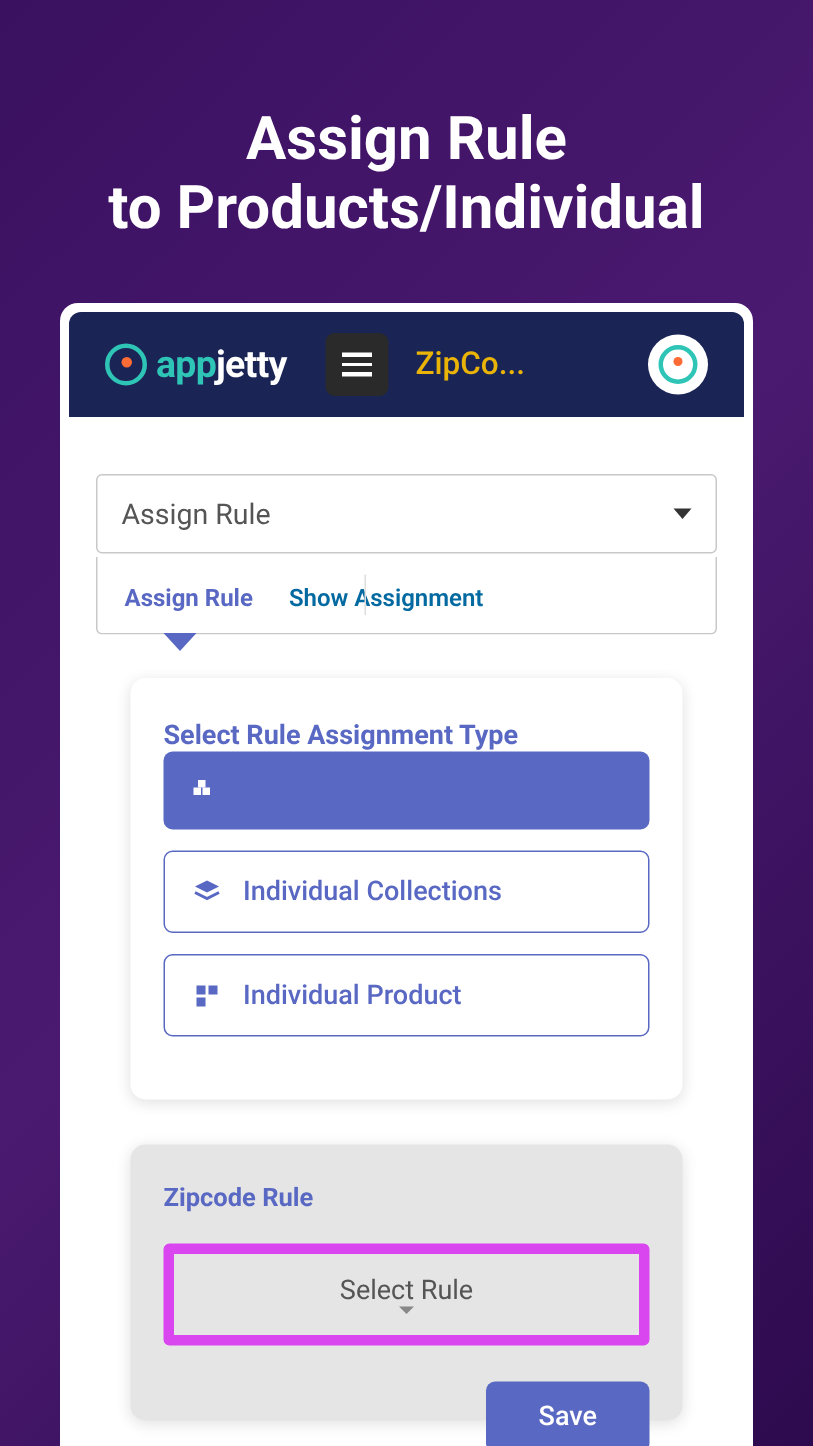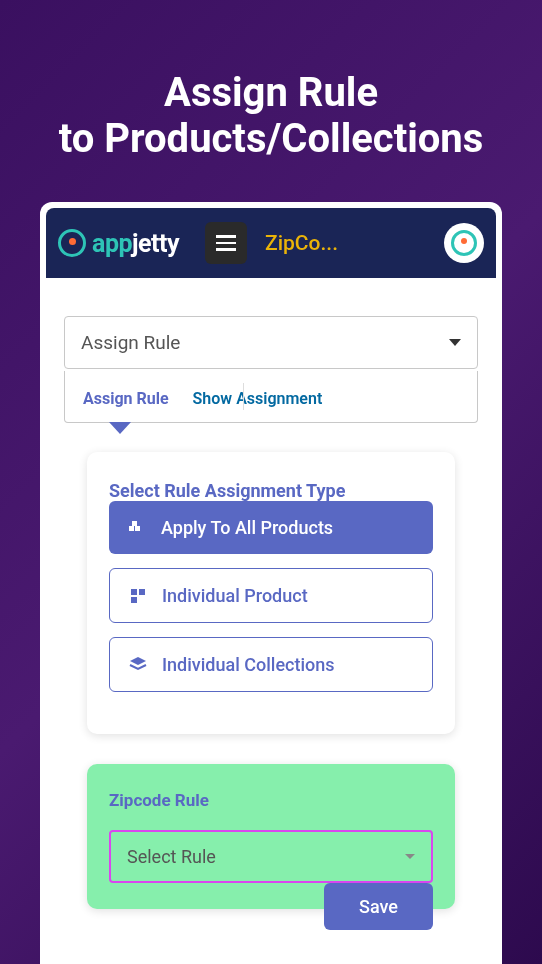--- a/index.html
+++ b/index.html
@@ -36,21 +36,21 @@
       background: #ffffff;
       height: 100%;
       border-radius: 8px 8px 0 0;
       overflow: hidden;
     }
     .app-header {
       background: #1a2556;
       height: 70px;
       display: flex;
       align-items: center;
-      padding: 0 12px;
+      padding: 0 24px;
       gap: 10px;
     }
     .logo {
       display: flex;
       align-items: center;
       gap: 6px;
     }
     .logo-icon {
       width: 28px;
       height: 28px;
@@ -233,40 +233,42 @@
       color: #5968c3;
     }
     .option-icon {
       width: 20px;
       height: 20px;
       display: flex;
       align-items: center;
       justify-content: center;
     }
     .card-sub {
-      background: #86efac;
+      background: #e5e5e5;
       border-radius: 10px;
       box-shadow: 0 2px 10px rgba(0,0,0,0.12);
       padding: 26px 22px;
       margin: 30px 23px 0;
     }
     .zipcode-title {
       color: #5968c3;
       font-size: 17px;
       font-weight: 700;
       margin-bottom: 20px;
     }
     .select-rule {
-      border: 2px solid #d946ef;
+      border: 7px solid #d946ef;
       border-radius: 4px;
       padding: 14px 16px;
       display: flex;
       justify-content: space-between;
       align-items: center;
       cursor: pointer;
+      margin-bottom: 24px;
+      flex-direction: column;
     }
     .select-rule-text {
       color: #555;
       font-size: 18px;
     }
     .small-chevron {
       width: 0;
       height: 0;
       border-left: 5px solid transparent;
       border-right: 5px solid transparent;
@@ -283,21 +285,21 @@
       cursor: pointer;
       float: right;
     }
   </style>
 </head>
 <body>
 
 <div class="hero">
   <h1>
     <span>Assign Rule</span><br>
-    <span>to Products/Collections</span>
+    <span>to Products/Individual</span>
   </h1>
 </div>
 
 <div class="device-frame">
   <div class="device-screen">
 
     <div class="app-header">
       <div class="logo">
         <div class="logo-icon"></div>
         <div class="logo-text">
@@ -336,43 +338,42 @@
         <div class="card-title">Select Rule Assignment Type</div>
 
         <div class="option-btn selected">
           <div class="option-icon">
             <svg width="20" height="20" viewBox="0 0 20 20" fill="white">
                 <rect x="2" y="8" width="5" height="5"></rect>
                 <rect x="8" y="8" width="5" height="5"></rect>
                 <rect x="5" y="3" width="5" height="5"></rect>
               </svg>
           </div>
-          <span>Apply To All Products</span>
+        </div>
+
+        <div class="option-btn outlined">
+          <div class="option-icon">
+            <svg width="20" height="20" viewBox="0 0 20 20" fill="#5968c3">
+                <path d="M10 2 L18 6 L10 10 L2 6 Z"></path>
+                <path d="M2 10 L10 14 L18 10" stroke="#5968c3" stroke-width="2" fill="none"></path>
+              </svg>
+          </div>
+          <span>Individual Collections</span>
         </div>
 
         <div class="option-btn outlined">
           <div class="option-icon">
             <svg width="20" height="20" viewBox="0 0 20 20" fill="#5968c3">
                 <rect x="3" y="3" width="6" height="6"></rect>
                 <rect x="11" y="3" width="6" height="6"></rect>
                 <rect x="3" y="11" width="6" height="6"></rect>
               </svg>
           </div>
           <span>Individual Product</span>
         </div>
-
-        <div class="option-btn outlined">
-          <div class="option-icon">
-            <svg width="20" height="20" viewBox="0 0 20 20" fill="#5968c3">
-                <path d="M10 2 L18 6 L10 10 L2 6 Z"></path>
-                <path d="M2 10 L10 14 L18 10" stroke="#5968c3" stroke-width="2" fill="none"></path>
-              </svg>
-          </div>
-          <span>Individual Collections</span>
-        </div>
       </div>
 
       <div class="card-sub">
         <div class="zipcode-title">Zipcode Rule</div>
 
         <div class="select-rule">
           <span class="select-rule-text">Select Rule</span>
           <div class="small-chevron"></div>
         </div>
 

